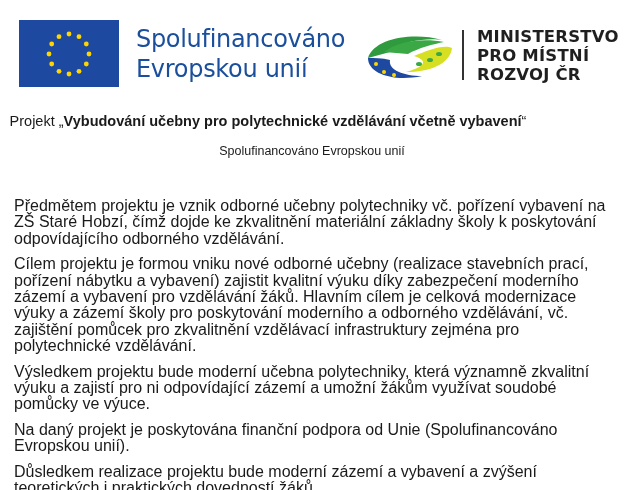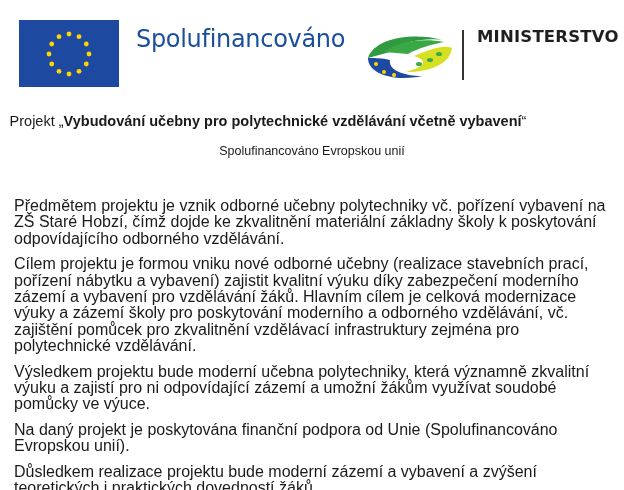--- a/index.html
+++ b/index.html
@@ -35,20 +35,21 @@
         <circle cx="40" cy="51.3" r="2.4"></circle>
         <circle cx="32.7" cy="44" r="2.4"></circle>
         <circle cx="30" cy="34" r="2.4"></circle>
         <circle cx="32.7" cy="24" r="2.4"></circle>
         <circle cx="40" cy="16.7" r="2.4"></circle>
       </g>
     </svg>
   </div>
   <div class="eu-text">
     <div>Spolufinancováno</div>
+    <div>Evropskou unií</div>
   </div>
 
   <div class="mmr-logo">
     <svg viewBox="0 0 92 56" xmlns="http://www.w3.org/2000/svg">
       <path d="M4 30 C10 10, 50 4, 78 12 C66 10, 38 12, 26 24 Z" fill="#2f9a3e"></path>
       <path d="M20 24 C34 12, 62 10, 80 14 C70 16, 54 20, 44 26 Z" fill="#3aa845"></path>
       <path d="M50 28 C64 22, 80 16, 88 20 C86 36, 66 44, 42 44 C56 40, 68 34, 50 28 Z" fill="#d7df23"></path>
       <path d="M4 30 C4 46, 30 54, 58 48 C40 48, 24 42, 26 32 C18 30, 10 30, 4 30 Z" fill="#1d4aa0"></path>
       <g fill="#ffd500">
         <circle cx="12" cy="36" r="2"></circle>
@@ -58,20 +59,22 @@
       <g fill="#3aa845">
         <ellipse cx="55" cy="36" rx="3" ry="2"></ellipse>
         <ellipse cx="66" cy="32" rx="3" ry="2"></ellipse>
         <ellipse cx="75" cy="26" rx="3" ry="2"></ellipse>
       </g>
     </svg>
   </div>
   <div class="mmr-divider"></div>
   <div class="mmr-text">
     <div>MINISTERSTVO</div>
+    <div>PRO MÍSTNÍ</div>
+    <div>ROZVOJ ČR</div>
   </div>
 </div>
 
 <div class="title"><span>Projekt „</span><b>Vybudování učebny pro polytechnické vzdělávání včetně vybavení</b><span>“</span></div>
 
 <div class="subtitle">Spolufinancováno Evropskou unií</div>
 
 <div class="content">
   <p>Předmětem projektu je vznik odborné učebny polytechniky vč. pořízení vybavení na ZŠ Staré Hobzí, čímž dojde ke zkvalitnění materiální základny školy k poskytování odpovídajícího odborného vzdělávání.</p>
   <p>Cílem projektu je formou vniku nové odborné učebny (realizace stavebních prací, pořízení nábytku a vybavení) zajistit kvalitní výuku díky zabezpečení moderního zázemí a vybavení pro vzdělávání žáků. Hlavním cílem je celková modernizace výuky a zázemí školy pro poskytování moderního a odborného vzdělávání, vč. zajištění pomůcek pro zkvalitnění vzdělávací infrastruktury zejména pro polytechnické vzdělávání.</p>

